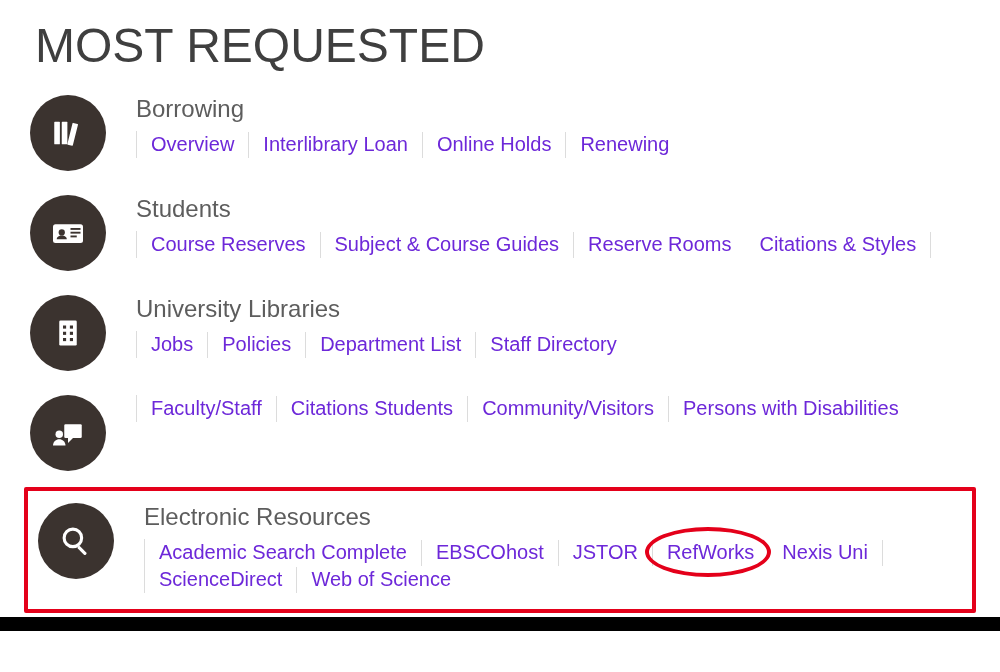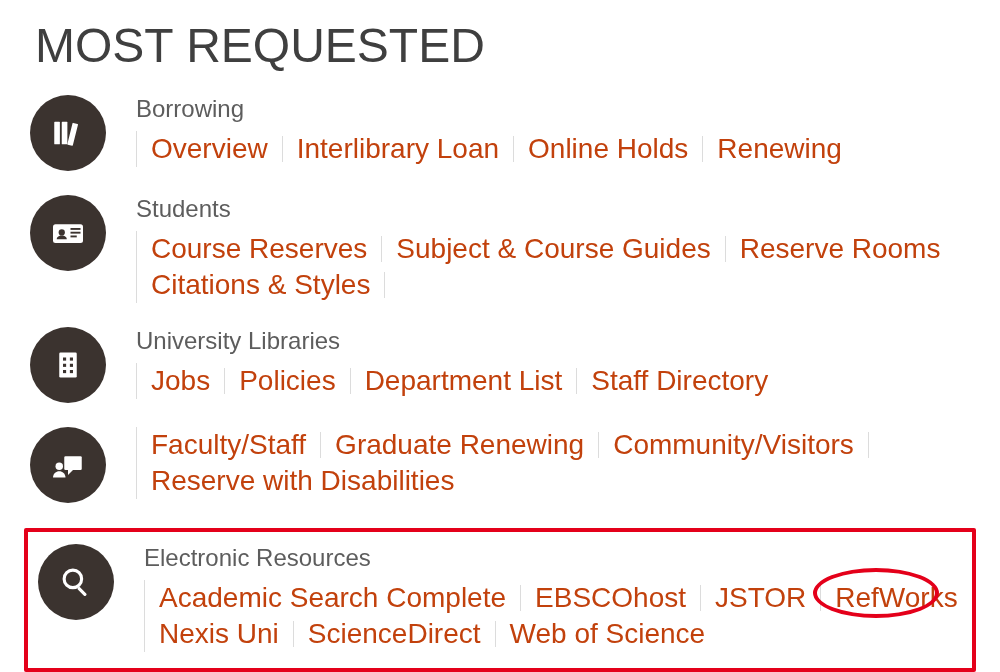--- a/index.html
+++ b/index.html
@@ -46,35 +46,35 @@
     display: flex;
     flex-wrap: wrap;
     align-items: center;
     border-left: 1px solid #dcdcdc;
   }
   .link-wrap {
     display: inline-flex;
     align-items: center;
   }
   .link {
-    color: #c2410c;
-    font-size: 28px;
+    color: #6d28d9;
+    font-size: 20px;
     padding: 2px 14px;
     cursor: pointer;
     white-space: nowrap;
   }
   .divider {
     width: 1px;
     height: 26px;
     background: #dcdcdc;
   }
   .box-last {
     border: 4px solid #e4001a;
     border-radius: 2px;
-    margin: 13px 4px 0 4px;
+    margin: 4px 4px 0 4px;
     padding-bottom: 4px;
     position: relative;
   }
   .red-oval {
     position: absolute;
     border: 4px solid #e4001a;
     border-radius: 50%;
     width: 126px;
     height: 50px;
     pointer-events: none;
@@ -201,29 +201,29 @@
             <path d="M8 52c0-6 5-10 10-10s10 4 10 10"></path>
           </svg>
       </div>
       <div class="sec-body">
         <div class="links">
           <span class="link-wrap">
               <a class="link">Faculty/Staff</a>
               <span class="divider"></span>
             </span>
           <span class="link-wrap">
-              <a class="link">Graduate Renewing</a>
+              <a class="link">Citations Students</a>
               <span class="divider"></span>
             </span>
           <span class="link-wrap">
               <a class="link">Community/Visitors</a>
               <span class="divider"></span>
             </span>
           <span class="link-wrap">
-              <a class="link">Reserve with Disabilities</a>
+              <a class="link">Persons with Disabilities</a>
             </span>
         </div>
       </div>
     </div>
 
     <div class="box-last">
       <div class="section">
         <div class="icon-circle">
           <svg viewBox="0 0 64 64">
               <circle cx="27" cy="27" r="14" fill="none" stroke="#fff" stroke-width="5"></circle>

